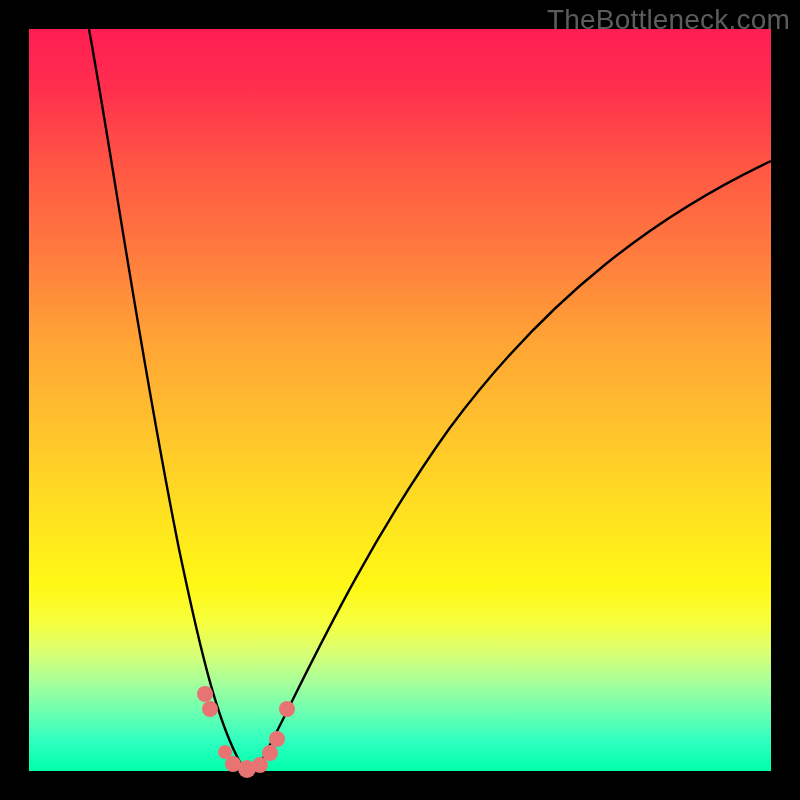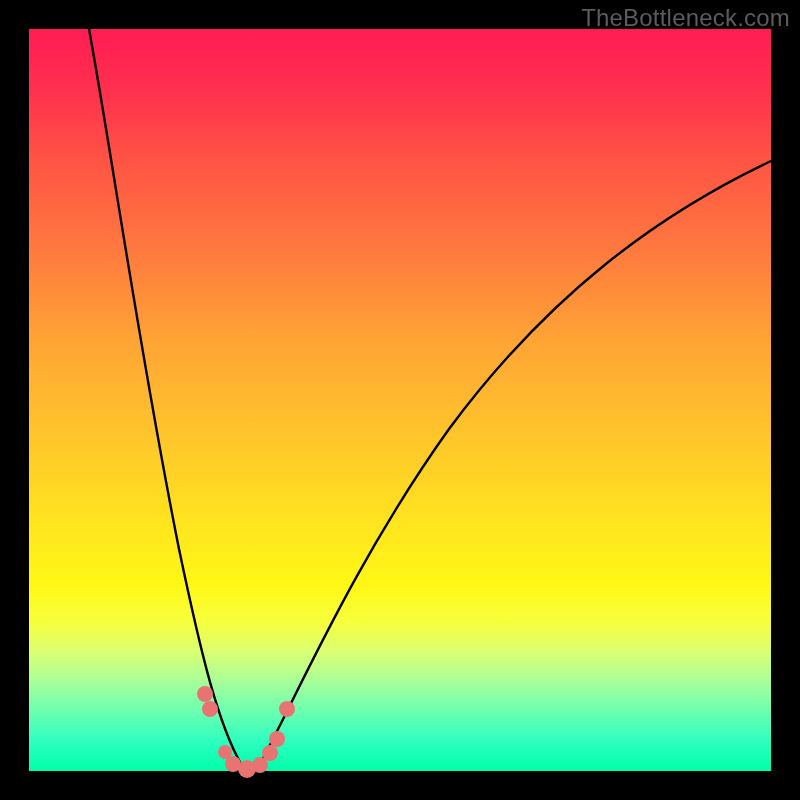--- a/index.html
+++ b/index.html
@@ -33,21 +33,21 @@
       #6cffb0 92%,
       #2effc0 96%,
       #00ffa9 100%
     );
   }
   .watermark {
     position: absolute;
     top: 4px;
     right: 10px;
     color: #5c5c5c;
-    font-size: 24px;
+    font-size: 28px;
     font-weight: 500;
     letter-spacing: 0.2px;
     user-select: none;
   }
   svg.curve {
     position: absolute;
     left: 0;
     top: 0;
     width: 742px;
     height: 742px;

